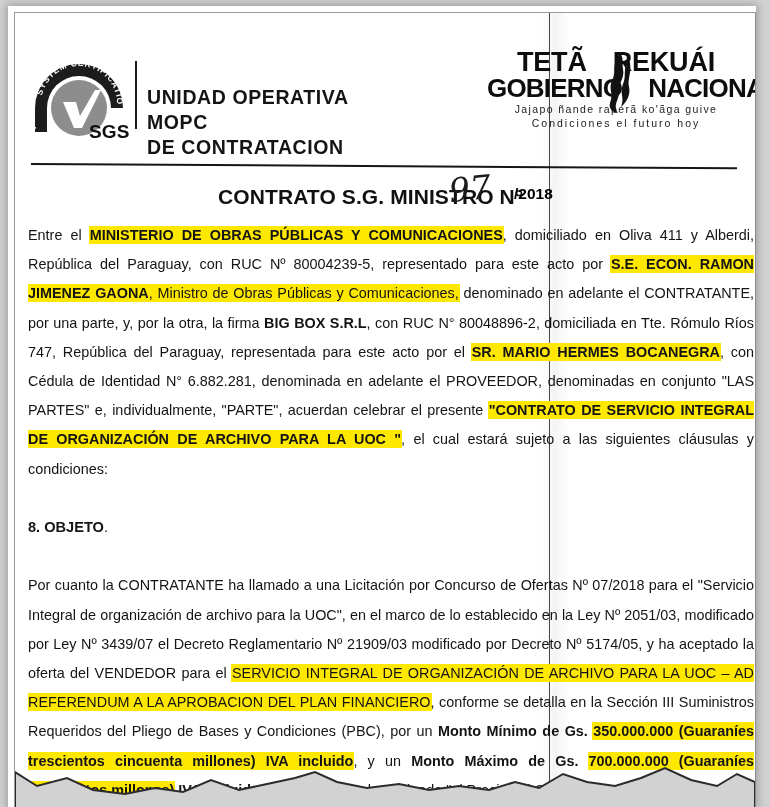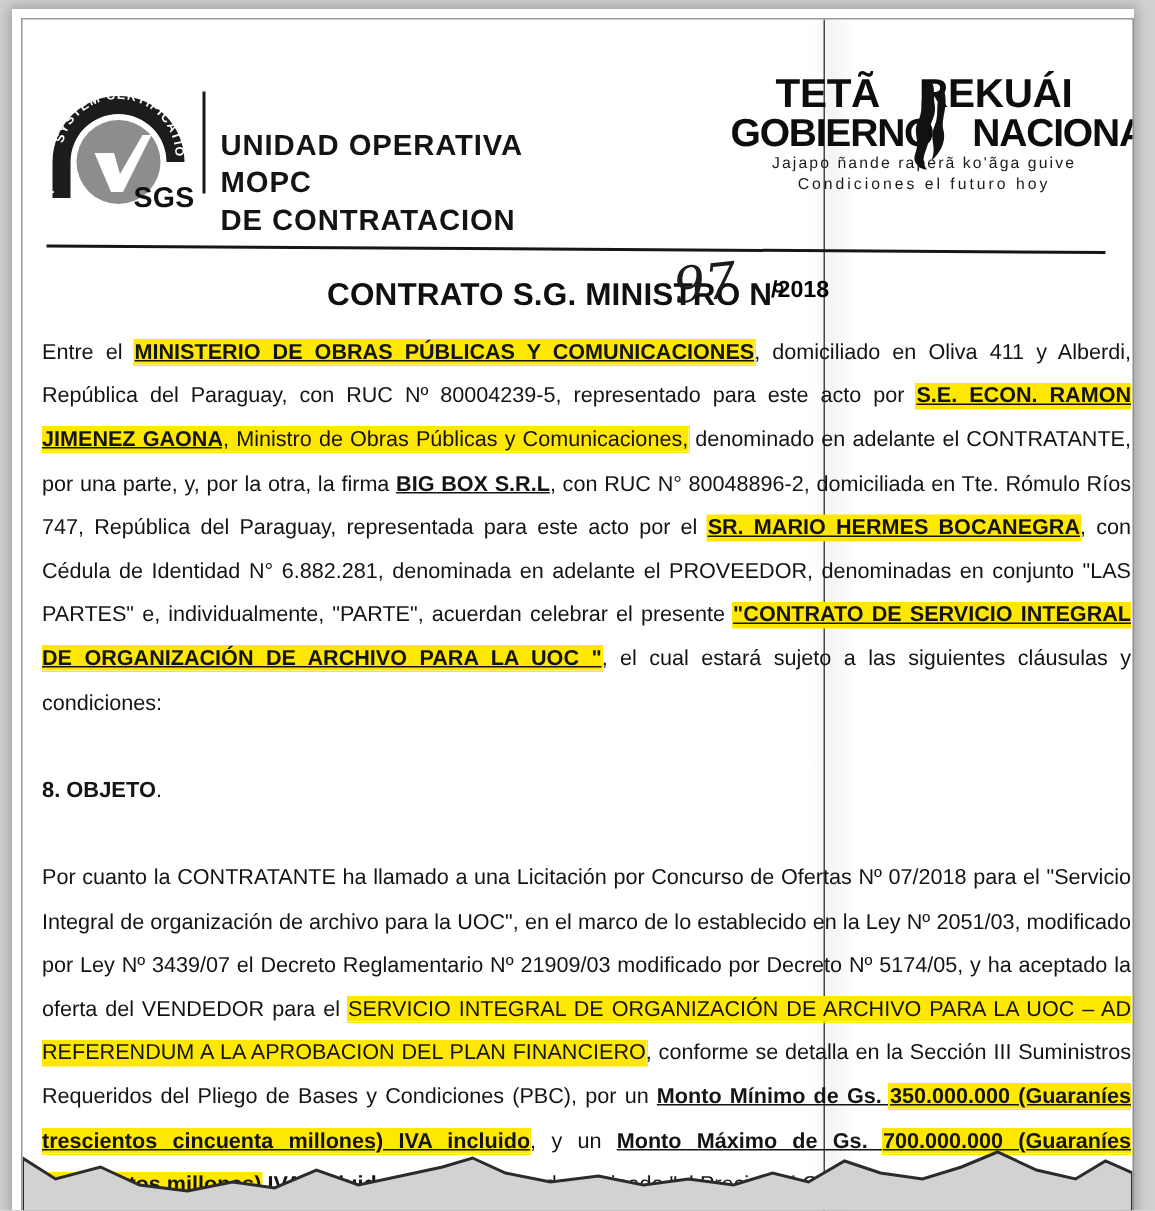--- a/index.html
+++ b/index.html
@@ -191,21 +191,21 @@
     color: #141414;
     text-align: justify;
   }
   #body-text p { margin: 0; }
   .para { text-align: justify; text-justify: inter-word; }
   .spacer-line { height: 29.2px; }
   .hl {
     background: #ffe800;
     box-shadow: 0 0 0 1px #ffe800;
   }
-  .b { font-weight: bold; text-decoration: underline; }
+  .b { font-weight: bold; }
   .section-head {
     font-weight: bold;
     font-size: 14.6px;
   }
 
   
   #torn-edge {
     position: absolute;
     left: 0;
     bottom: 0;

